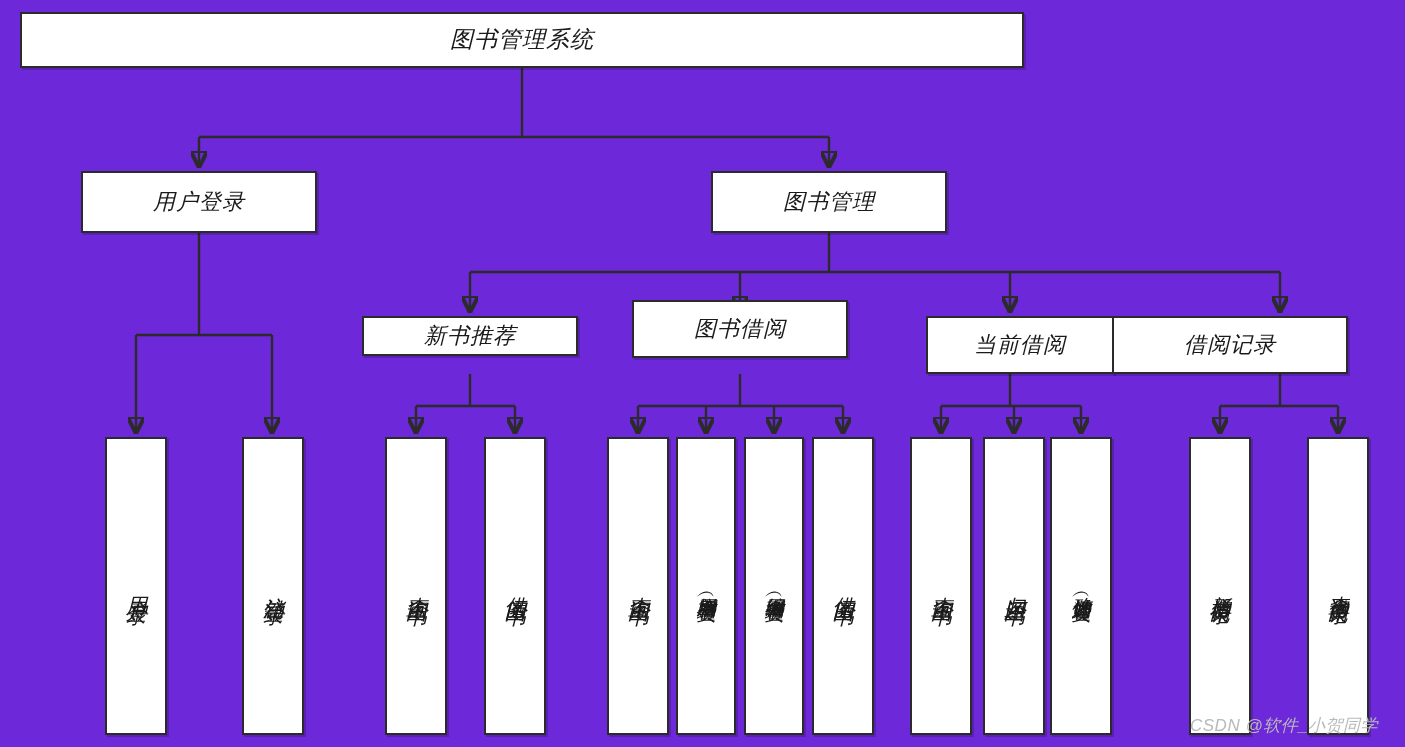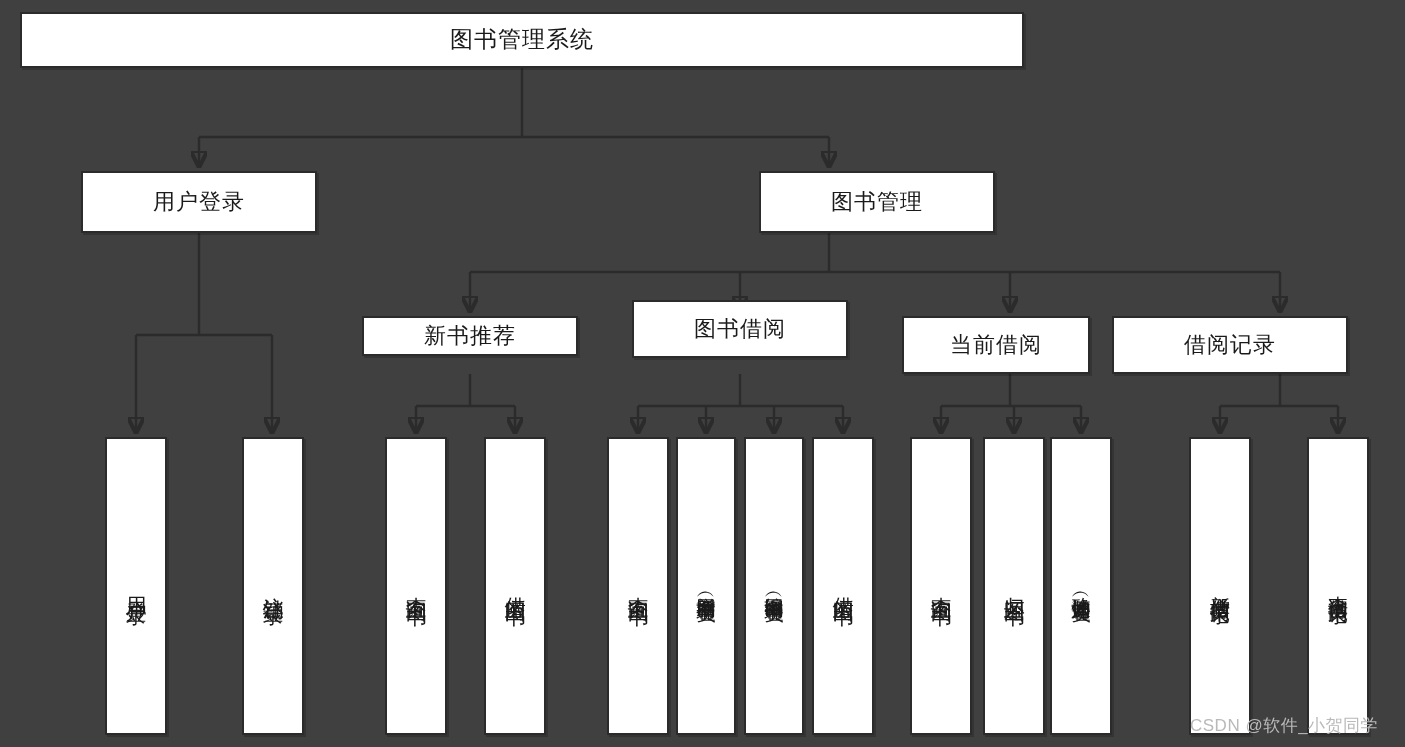--- a/index.html
+++ b/index.html
@@ -7,22 +7,23 @@
     padding: 0;
     background: #ffffff;
   }
   body {
     font-family: "Liberation Sans", "DejaVu Sans", sans-serif;
   }
   #canvas {
     position: relative;
     width: 1405px;
     height: 747px;
-    background: #404040;
+    background: #6d28d9;
     overflow: hidden;
+    font-style: italic;
   }
   .node {
     position: absolute;
     box-sizing: border-box;
     background: #ffffff;
     border: 2px solid #2b2b2b;
     box-shadow: 2px 2px 0 rgba(0,0,0,0.18);
     display: flex;
     align-items: center;
     justify-content: center;
@@ -116,25 +117,25 @@
 
     <line x1="1280" y1="374" x2="1280" y2="406"></line>
     <line x1="1220" y1="406" x2="1338" y2="406"></line>
     <line x1="1220" y1="406" x2="1220" y2="432" marker-end="url(#arrow)"></line>
     <line x1="1338" y1="406" x2="1338" y2="432" marker-end="url(#arrow)"></line>
   </svg>
 
   <div class="node horiz" id="title-node" style="left:20px; top:12px; width:1004px; height:56px;">图书管理系统</div>
 
   <div class="node horiz" style="left:81px; top:171px; width:236px; height:62px;">用户登录</div>
-  <div class="node horiz" style="left:711px; top:171px; width:236px; height:62px;margin-left:48px;">图书管理</div>
+  <div class="node horiz" style="left:711px; top:171px; width:236px; height:62px;">图书管理</div>
 
   <div class="node horiz" style="left:362px; top:316px; width:216px; height:40px;">新书推荐</div>
   <div class="node horiz" style="left:632px; top:300px; width:216px; height:58px;">图书借阅</div>
-  <div class="node horiz" style="left:902px; top:316px; width:188px; height:58px;">当前借阅</div>
+  <div class="node horiz" style="left:926px; top:316px; width:188px; height:58px;">当前借阅</div>
   <div class="node horiz" style="left:1112px; top:316px; width:236px; height:58px;">借阅记录</div>
 
   <div class="node vert" style="left:105px; top:437px; width:62px; height:298px;">用户登录</div>
   <div class="node vert" style="left:242px; top:437px; width:62px; height:298px;">注销登录</div>
 
   <div class="node vert" style="left:385px; top:437px; width:62px; height:298px;">查询图书</div>
   <div class="node vert" style="left:484px; top:437px; width:62px; height:298px;">借阅图书</div>
 
   <div class="node vert" style="left:607px; top:437px; width:62px; height:298px;">查询图书</div>
   <div class="node vert" style="left:676px; top:437px; width:60px; height:298px; font-size:19px; letter-spacing:1px;">新增图书（管理员）</div>

